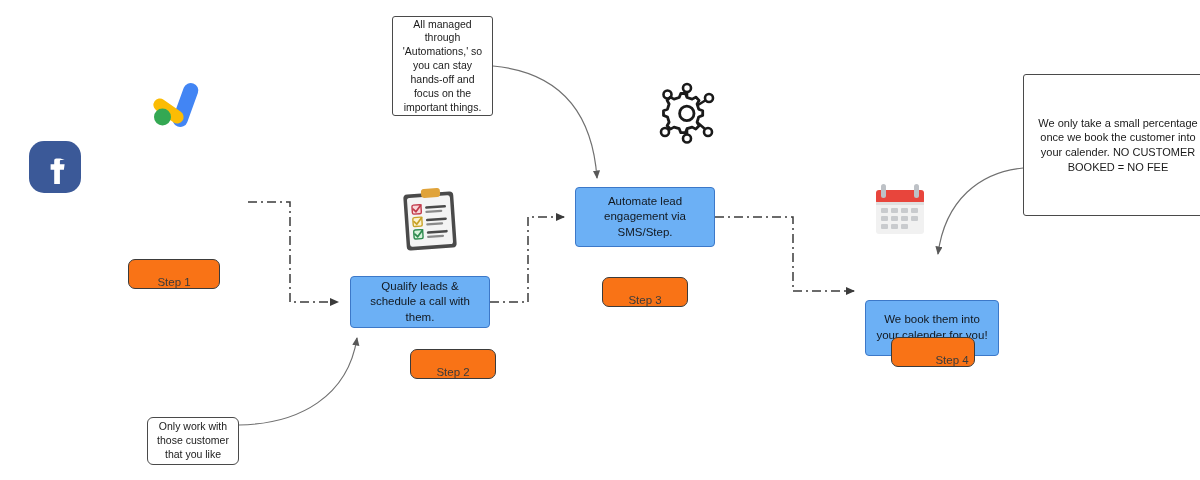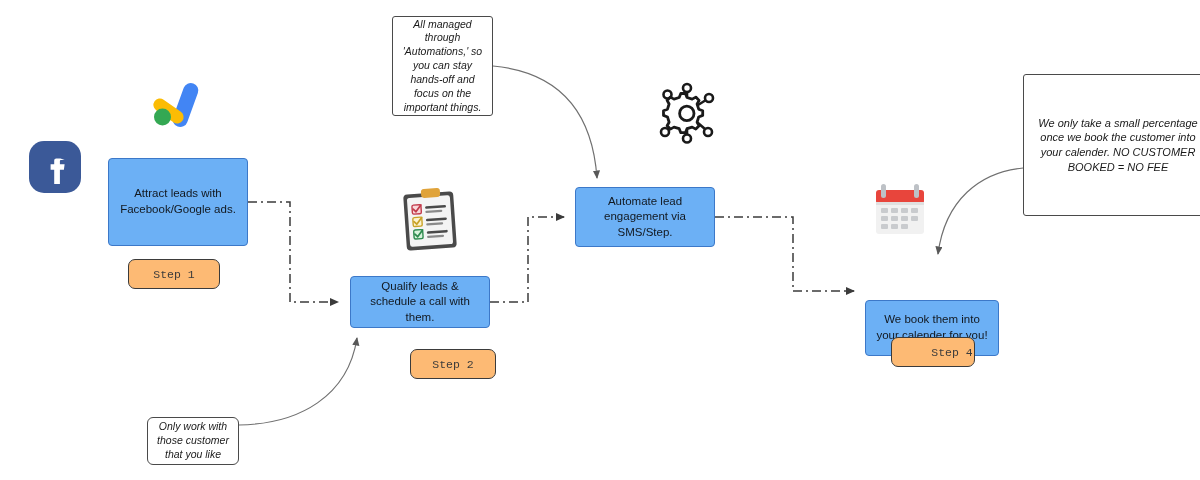--- a/index.html
+++ b/index.html
@@ -42,51 +42,49 @@
     color: #12181F;
     font-size: 11.5px;
     line-height: 1.35;
     padding: 4px 8px;
     z-index: 3;
   }
 
   
   .steplabel {
     position: absolute;
-    background: #fdba74;
+    background: #f97316;
     border: 1.4px solid #3B3B3B;
     border-radius: 7px;
     box-sizing: border-box;
     display: flex;
-    align-items: center;
+    align-items: flex-end;
     justify-content: center;
     text-align: center;
     color: #3B3B3B;
     font-size: 11.5px;
     z-index: 3;
-    font-family: Liberation Mono, monospace;
   }
 
   
   .note {
     position: absolute;
     background: #ffffff;
     border: 1.3px solid #4A4A4A;
     border-radius: 6px;
     box-sizing: border-box;
     display: flex;
     align-items: center;
     justify-content: center;
     text-align: center;
     color: #1A1A1A;
     font-size: 10.5px;
     line-height: 1.32;
     padding: 5px 7px;
     z-index: 3;
-    font-style: italic;
   }
   .note.sharp { border-radius: 3px; }
   .note-lg { font-size: 11px; }
 
   
   .icon {
     position: absolute;
     z-index: 4;
   }
   .icon svg { display: block; }
@@ -112,23 +110,20 @@
 
     <path d="M715,217 L793,217 L793,291 L854,291" fill="none" stroke="#3B3B3B" stroke-width="1.5" stroke-dasharray="9,4,2,4" marker-end="url(#ah)"></path>
 
     <path d="M493,66 C556,72 592,108 597,178" fill="none" stroke="#707070" stroke-width="1.2" marker-end="url(#ah2)"></path>
 
     <path d="M1023,168 C980,172 945,200 938,254" fill="none" stroke="#707070" stroke-width="1.2" marker-end="url(#ah2)"></path>
 
     <path d="M239,425 C300,424 348,396 357,338" fill="none" stroke="#707070" stroke-width="1.2" marker-end="url(#ah2)"></path>
   </svg>
 
-  <div class="proc" style="left:108px; top:158px; width:140px; height:88px;">
-    <span>Attract leads with Facebook/Google ads.</span>
-  </div>
 
   <div class="proc" style="left:350px; top:276px; width:140px; height:52px;">
     <span>Qualify leads &amp; schedule a call with them.</span>
   </div>
 
   <div class="proc" style="left:575px; top:187px; width:140px; height:60px;">
     <span>Automate lead engagement via SMS/Step.</span>
   </div>
 
   <div class="proc" style="left:865px; top:263px; width:134px; height:56px;margin-top:37px;">
@@ -136,20 +131,23 @@
   </div>
 
   <div class="steplabel" style="left:128px; top:259px; width:92px; height:30px;">
     <span>Step 1</span>
   </div>
 
   <div class="steplabel" style="left:374px; top:349px; width:86px; height:30px;margin-left:36px;">
     <span>Step 2</span>
   </div>
 
+  <div class="steplabel" style="left:602px; top:277px; width:86px; height:30px;">
+    <span>Step 3</span>
+  </div>
 
   <div class="steplabel" style="left:891px; top:337px; width:84px; height:30px;padding-left:38px;">
     <span>Step 4</span>
   </div>
 
   <div class="note sharp" style="left:392px; top:16px; width:101px; height:100px;">
     <span>All managed through 'Automations,' so you can stay hands-off and focus on the important things.</span>
   </div>
 
   <div class="note sharp note-lg" style="left:1023px; top:74px; width:190px; height:142px;">

